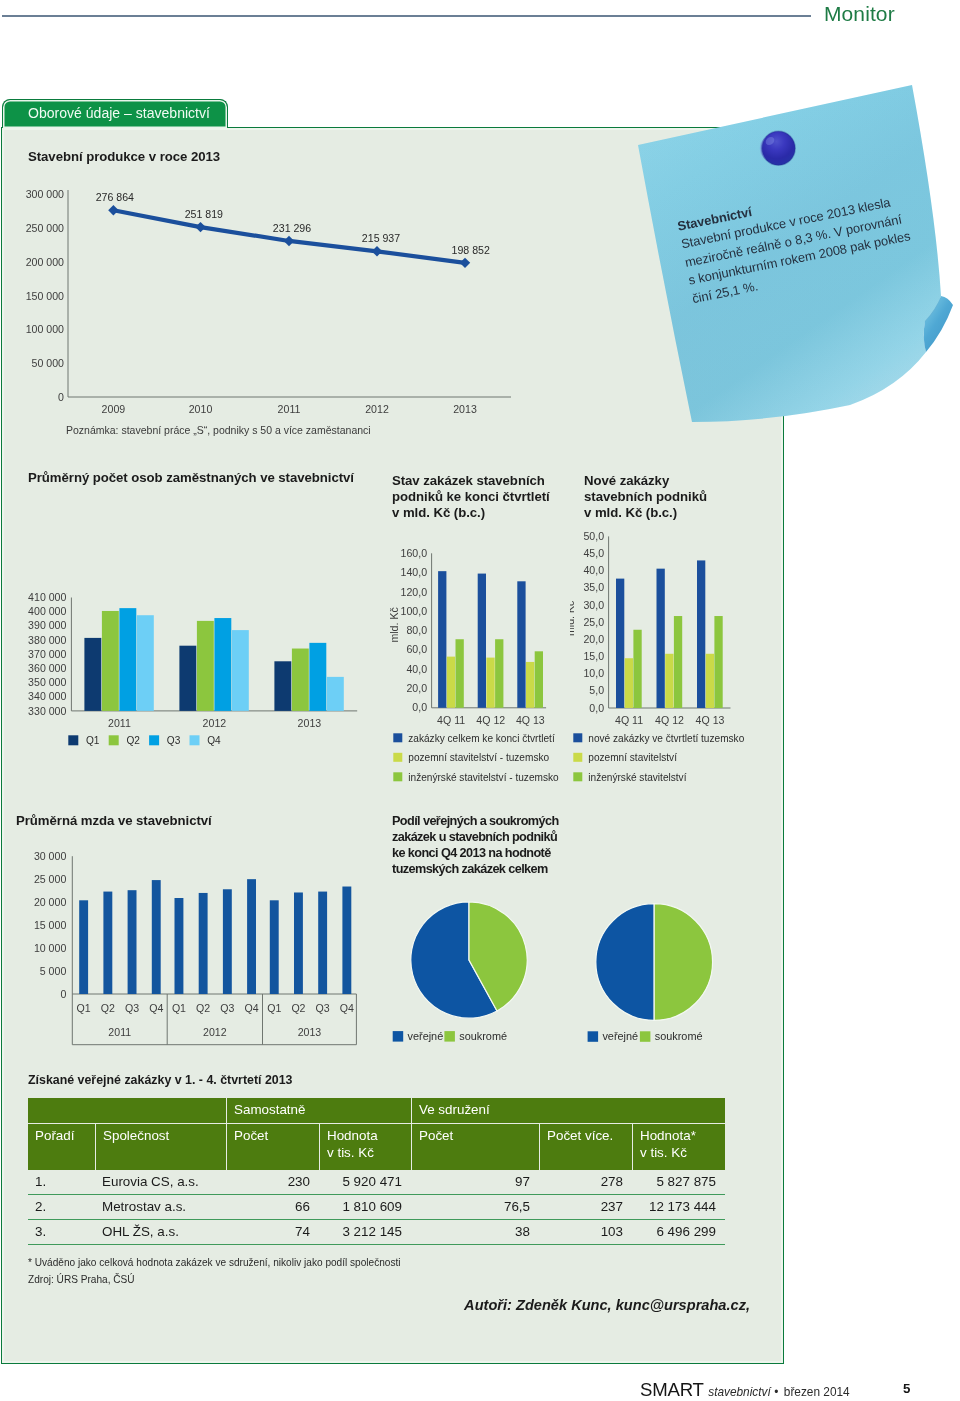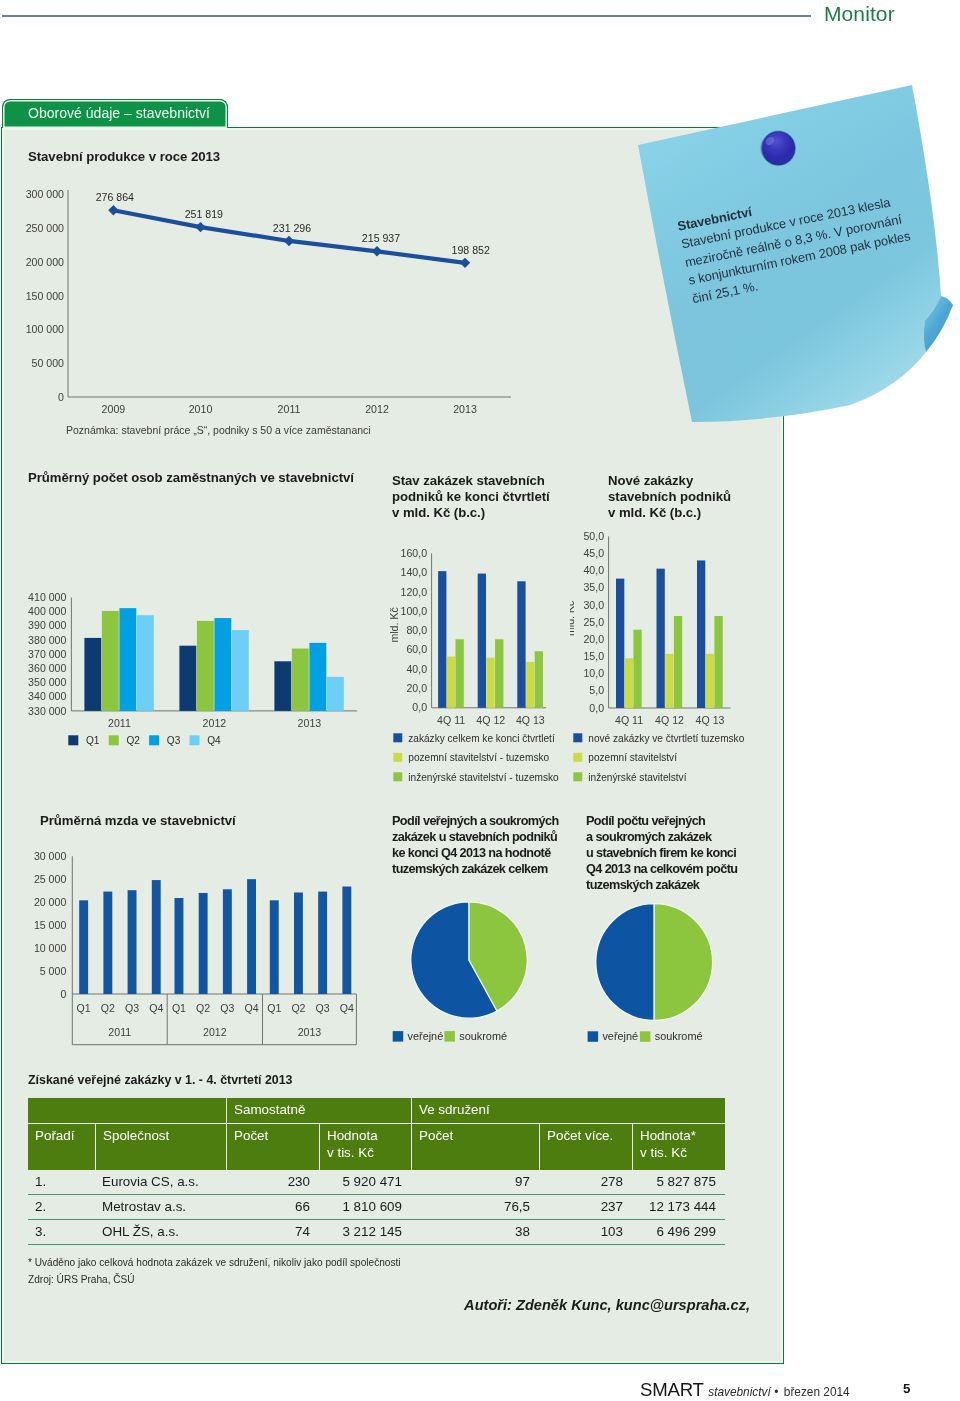--- a/index.html
+++ b/index.html
@@ -29,22 +29,22 @@
   .ctitle{font-size:13.2px;font-weight:bold;color:#1b1b1b;line-height:16.4px;letter-spacing:-0.05px;}
   .axlab{font-size:10.6px;fill:#3e3e3e;font-family:"Liberation Sans",sans-serif;}
   .dlab{font-size:10.6px;fill:#2a2a2a;font-family:"Liberation Sans",sans-serif;}
   .leglab{font-size:10.1px;fill:#2d2d2d;font-family:"Liberation Sans",sans-serif;}
   .pieleg{font-size:10.9px;fill:#2d2d2d;font-family:"Liberation Sans",sans-serif;}
   .note-small{font-size:10.5px;color:#3a3a3a;}
   #c1-title{left:28px;top:149px;}
   #c1-note{left:66px;top:424px;}
   #c2-title{left:28px;top:470px;}
   #c3-title{left:392px;top:473px;line-height:16.2px;}
-  #c4-title{left:608px;top:473px;line-height:16.2px;}
-  #c5-title{left:40px;top:813px;}
+  #c4-title{left:584px;top:473px;line-height:16.2px;}
+  #c5-title{left:16px;top:813px;}
   #p1-title{left:392px;top:813px;font-size:12.7px;letter-spacing:-0.6px;line-height:16.1px;}
   #p2-title{left:586px;top:813px;font-size:12.7px;letter-spacing:-0.6px;line-height:16.1px;}
 
   
   #tbl-title{left:28px;top:1073px;font-size:12.4px;font-weight:bold;color:#1b1b1b;}
   #tbl{left:28px;top:1098px;width:697px;border-collapse:separate;border-spacing:0;font-size:13.4px;}
   #tbl td{padding:0;vertical-align:top;box-sizing:border-box;}
   .th{background:#4d7c0f;color:#ffffff;}
   .gh{border-left:1.6px solid #e6ede4;padding:4px 0 0 7px !important;}
   .hd{border-top:1.6px solid #e6ede4;border-left:1.6px solid #e6ede4;padding:4px 0 4px 7px !important;line-height:16.8px;height:46.7px;}
@@ -350,27 +350,20 @@
       <g>
         <path d="M 79 70 L 79.00 11.80 A 58.2 58.2 0 1 0 107.04 121.00 Z" fill="#0d55a3" stroke="#f3f8f2" stroke-width="1.2"></path>
         <path d="M 79 70 L 107.04 121.00 A 58.2 58.2 0 0 0 79.00 11.80 Z" fill="#8cc63e" stroke="#f3f8f2" stroke-width="1.2"></path>
         <rect x="2.7" y="141.1" width="10.5" height="10.5" fill="#0d55a3"></rect>
         <text x="17.5" y="150.1" class="pieleg" text-anchor="start">veřejné</text>
         <rect x="54.400000000000006" y="141.1" width="10.5" height="10.5" fill="#8cc63e"></rect>
         <text x="69.2" y="150.1" class="pieleg" text-anchor="start">soukromé</text>
       </g>
     </svg>
 
-  <div class="abs ctitle" id="p2-title">
-    <div>Podíl počtu veřejných</div>
-    <div>a soukromých zakázek</div>
-    <div>u stavebních firem ke konci</div>
-    <div>Q4 2013 na celkovém počtu</div>
-    <div>tuzemských zakázek</div>
-  </div>
   <svg class="abs" id="p2" width="190" height="180" viewBox="0 0 190 180" style="left:585px;top:890px;">
       <g>
         <path d="M 69.2 72 L 69.20 13.60 A 58.4 58.4 0 0 0 69.20 130.40 Z" fill="#0d55a3" stroke="#f3f8f2" stroke-width="1.2"></path>
         <path d="M 69.2 72 L 69.20 130.40 A 58.4 58.4 0 0 0 69.20 13.60 Z" fill="#8cc63e" stroke="#f3f8f2" stroke-width="1.2"></path>
         <rect x="2.6" y="141.3" width="10.5" height="10.5" fill="#0d55a3"></rect>
         <text x="17.400000000000002" y="150.3" class="pieleg" text-anchor="start">veřejné</text>
         <rect x="54.9" y="141.3" width="10.5" height="10.5" fill="#8cc63e"></rect>
         <text x="69.7" y="150.3" class="pieleg" text-anchor="start">soukromé</text>
       </g>
     </svg>

